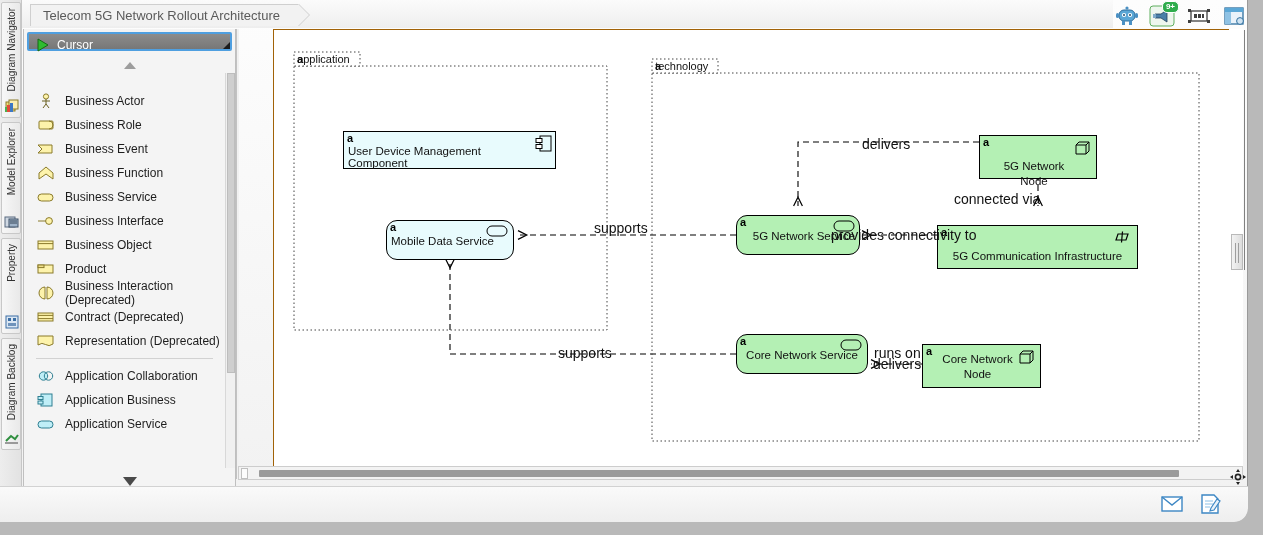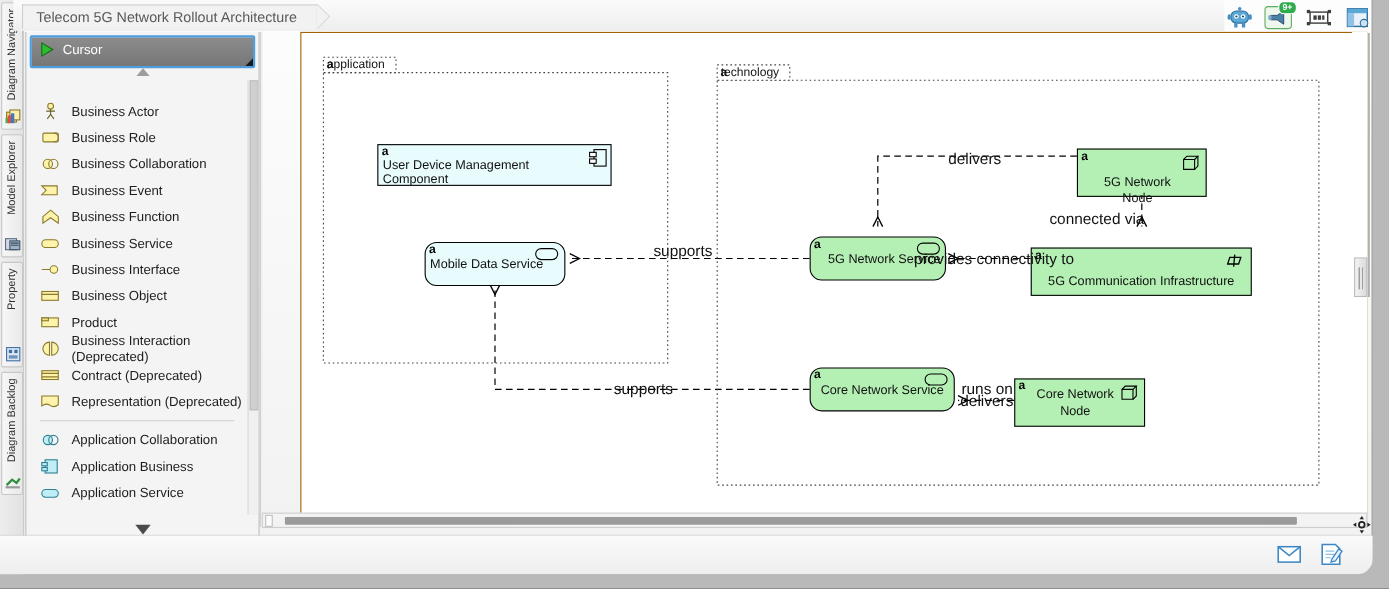--- a/index.html
+++ b/index.html
@@ -19,21 +19,21 @@
   
   .win-body {
     position:absolute; left:0; top:0; width:1248px; height:522px;
     background:linear-gradient(#fdfdfd,#f1f1f1);
     border-right:1px solid #9a9a9a;
     border-bottom:1px solid #9a9a9a;
     border-radius:0 0 14px 0;
   }
   
   .tabbar {
-    position:absolute; left:12px; top:0px; height:28px; right:150px;
+    position:absolute; left:22px; top:0px; height:28px; right:150px;
     background:linear-gradient(#fbfbfb,#eeeeee);
   }
   .doc-tab {
     position:absolute; left:8px; top:4px; height:22px;
     padding:0 18px 0 12px;
     background:#f2f2f2;
     border:1px solid #cfcfcf;
     border-bottom:none;
     color:#5a5a5a;
     font-size:13px;
@@ -85,21 +85,21 @@
   .vicon { position:absolute; left:2px; width:16px; height:16px; }
   
   .palette {
     position:absolute; left:23px; top:29px; width:213px; height:462px;
     background:#f4f4f4;
     border:1px solid #bfbfbf;
     border-top:none;
     overflow:hidden;
   }
   .pal-cursor {
-    position:absolute; left:3px; top:3px; width:205px; height:30px;
+    position:absolute; left:3px; top:3px; width:205px; height:19px;
     background:linear-gradient(#8c8c8c,#777777);
     border:2px solid #4f9fe0;
     border-radius:2px;
     color:#fff; font-size:12px; line-height:18px;
   }
   .pal-cursor .lbl { position:absolute; left:28px; top:2px; }
   .pal-cursor .corner {
     position:absolute; right:0px; bottom:0px;
     width:0;height:0;
     border-left:7px solid transparent;
@@ -300,27 +300,20 @@
       </div>
 
       <div class="pal-item">
         <svg class="pal-ic" viewBox="0 0 20 16">
           <rect x="3" y="4" width="14" height="8" rx="1" fill="#fdf3ab" stroke="#8a7a2a"></rect>
           <path d="M13 4 A4 4 0 0 1 13 12" fill="none" stroke="#8a7a2a"></path>
         </svg>
         <span>Business Role</span>
       </div>
 
-      <div class="pal-item">
-        <svg class="pal-ic" viewBox="0 0 20 16">
-          <circle cx="7.5" cy="8" r="4.2" fill="#fdf3ab" stroke="#8a7a2a"></circle>
-          <circle cx="12.5" cy="8" r="4.2" fill="none" stroke="#8a7a2a"></circle>
-        </svg>
-        <span>Business Collaboration</span>
-      </div>
 
 
       <div class="pal-item">
         <svg class="pal-ic" viewBox="0 0 20 16">
           <path d="M2 4 L16 4 L16 12 L2 12 L6 8 Z" fill="#fdf3ab" stroke="#8a7a2a"></path>
         </svg>
         <span>Business Event</span>
       </div>
 
       <div class="pal-item">

